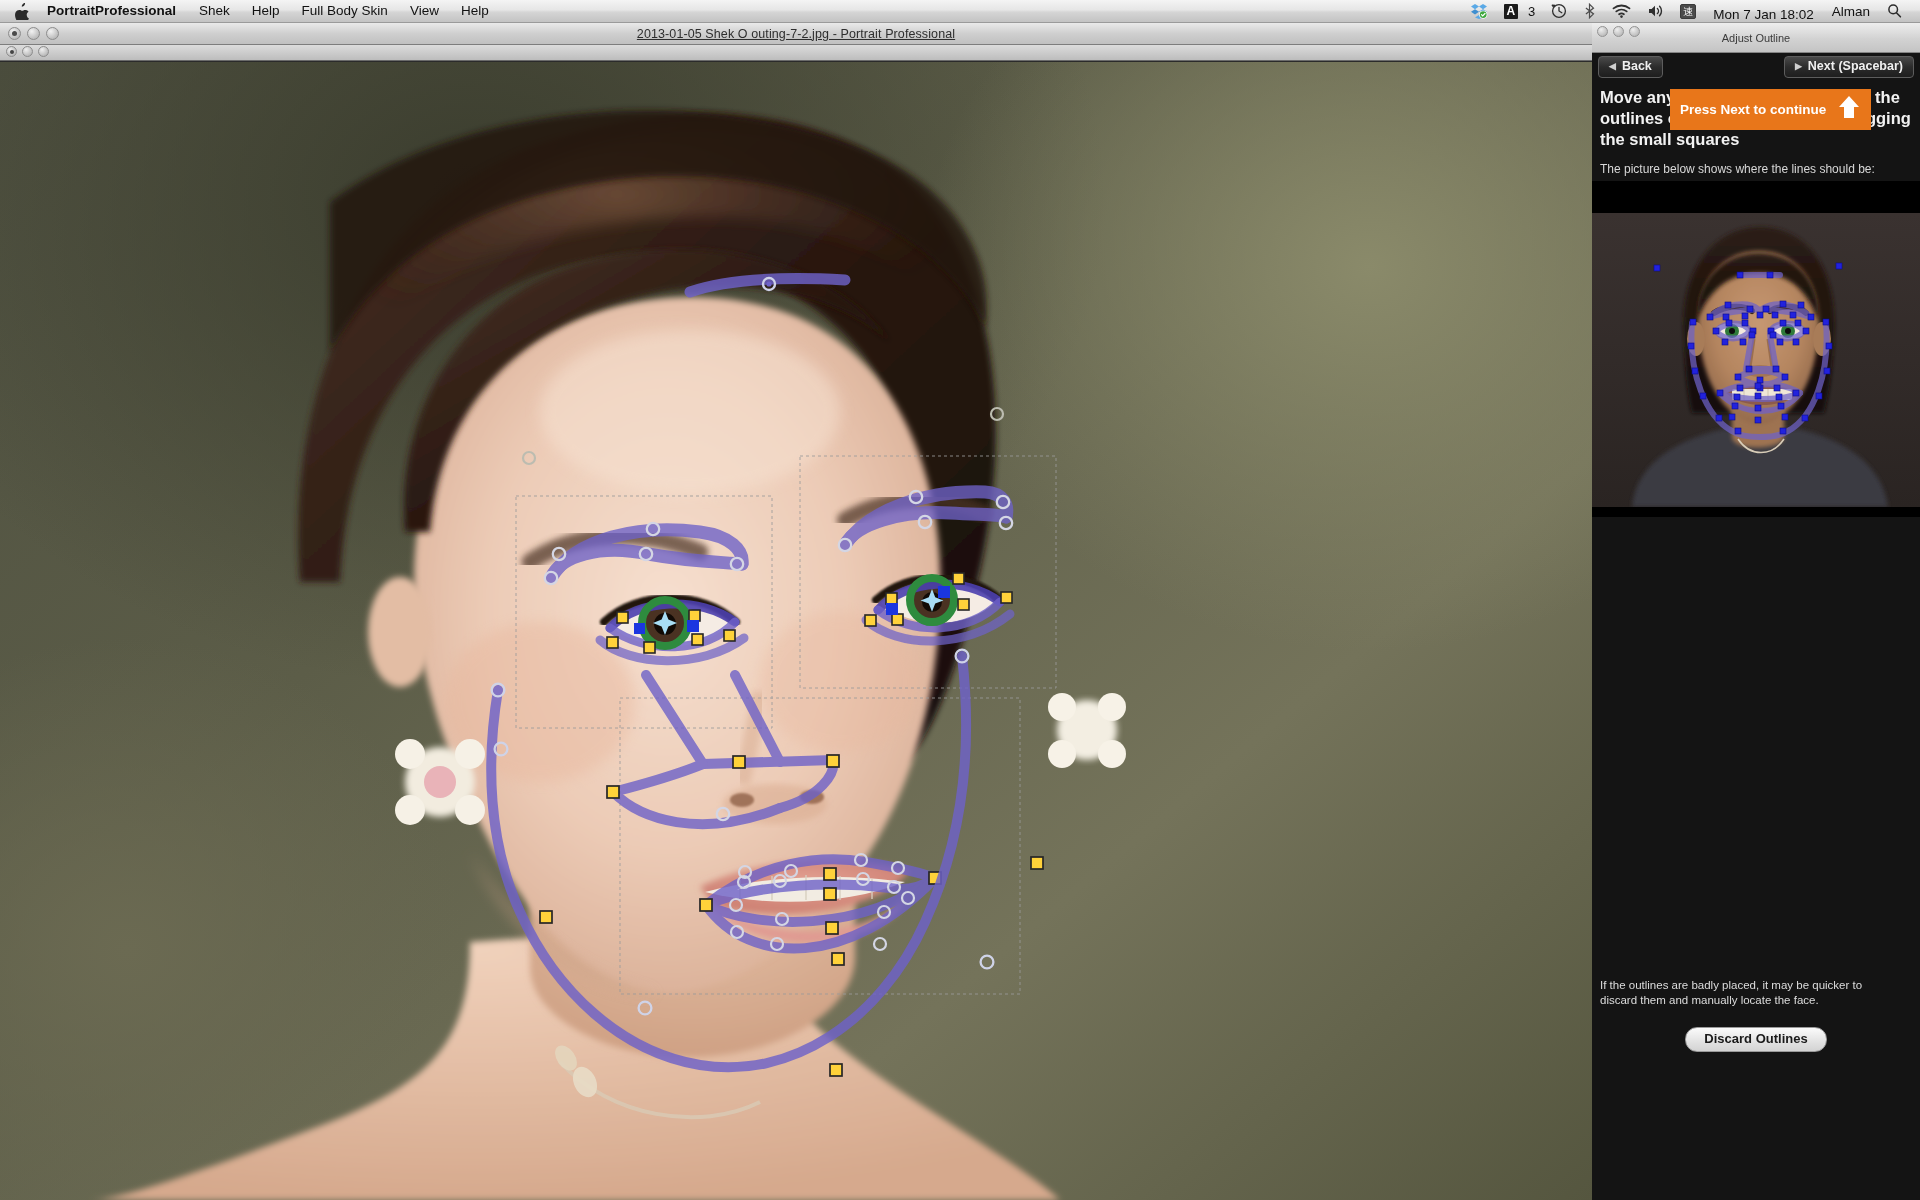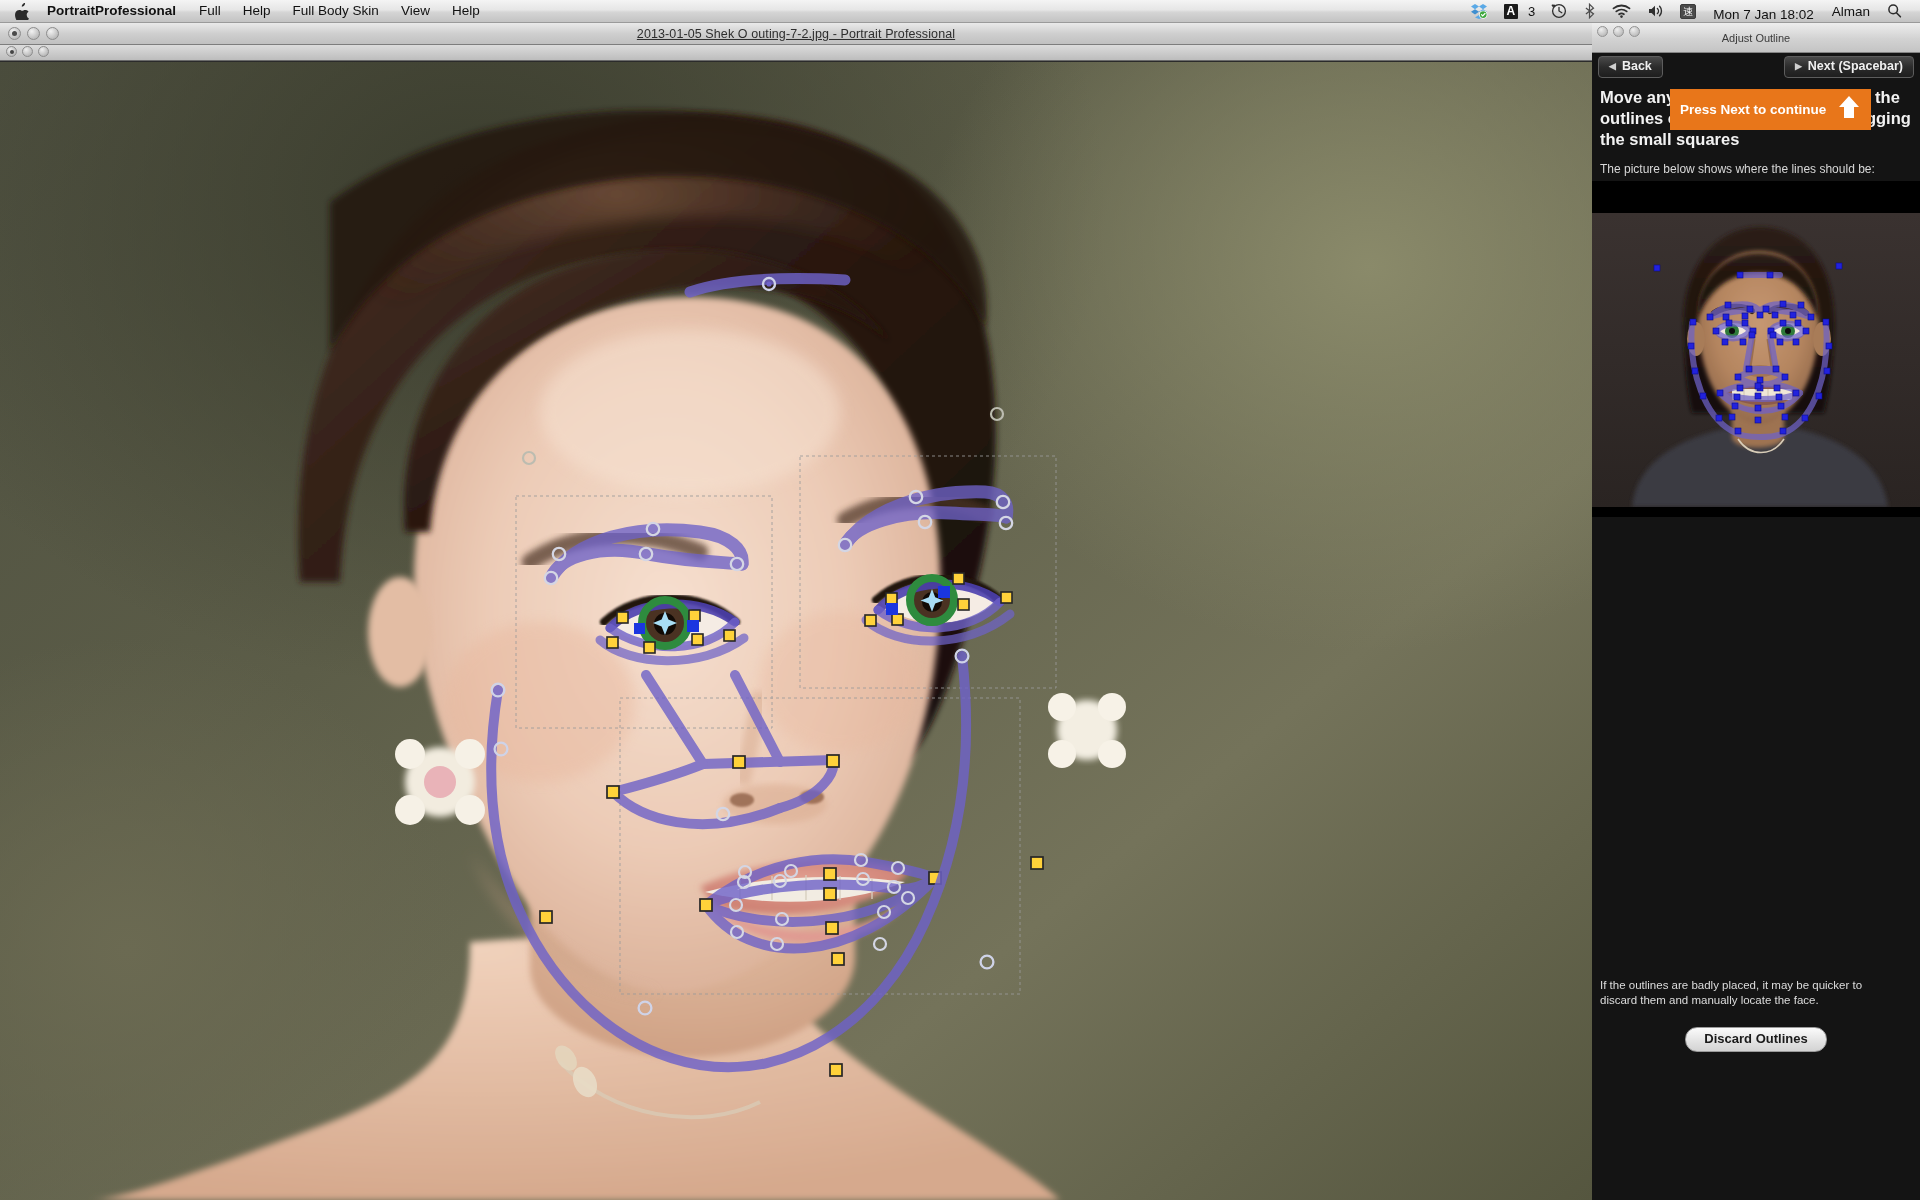--- a/index.html
+++ b/index.html
@@ -177,21 +177,21 @@
 
   <div id="menubar">
     <div class="mb-left">
       <div class="mb-item mb-apple">
         <svg width="15" height="17" viewBox="0 0 15 17" aria-hidden="true">
           <path d="M10.2 2.6c.55-.68.93-1.6.83-2.55-.8.04-1.78.54-2.36 1.21-.52.6-.98 1.55-.85 2.46.9.07 1.82-.45 2.38-1.12z" fill="#2a2a2a"></path>
           <path d="M12.7 11.9c-.02-2.17 1.77-3.21 1.85-3.26-1.01-1.48-2.58-1.68-3.14-1.7-1.33-.14-2.6.78-3.28.78-.68 0-1.72-.76-2.83-.74-1.45.02-2.8.84-3.55 2.14-1.51 2.63-.39 6.52 1.08 8.65.72 1.04 1.58 2.21 2.7 2.17 1.08-.05 1.49-.7 2.8-.7 1.31 0 1.68.7 2.82.68 1.17-.02 1.9-1.06 2.61-2.11.82-1.21 1.16-2.38 1.18-2.44-.03-.01-2.26-.87-2.24-3.47z" fill="#2a2a2a"></path>
         </svg>
       </div>
       <div class="mb-item mb-app">PortraitProfessional</div>
-      <div class="mb-item">Full</div>
+      <div class="mb-item">Shek</div>
       <div class="mb-item">Help</div>
       <div class="mb-item">Full Body Skin</div>
       <div class="mb-item">View</div>
       <div class="mb-item">Help</div>
     </div>
 
     <div class="mb-right">
       <div class="mb-status">
         <svg width="18" height="16" viewBox="0 0 18 16" aria-hidden="true">
           <path d="M5 1 1 3.6l4 2.6 4-2.6L5 1z" fill="#5aa9e6"></path>

